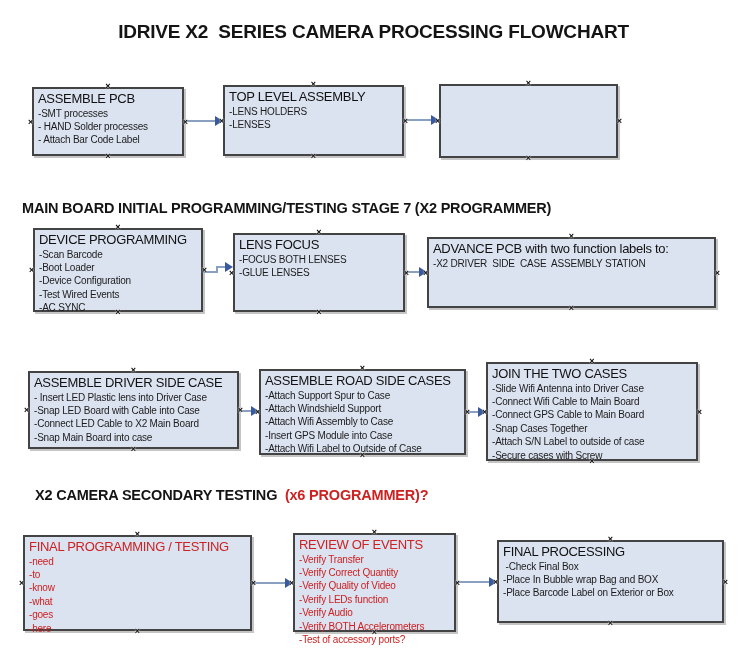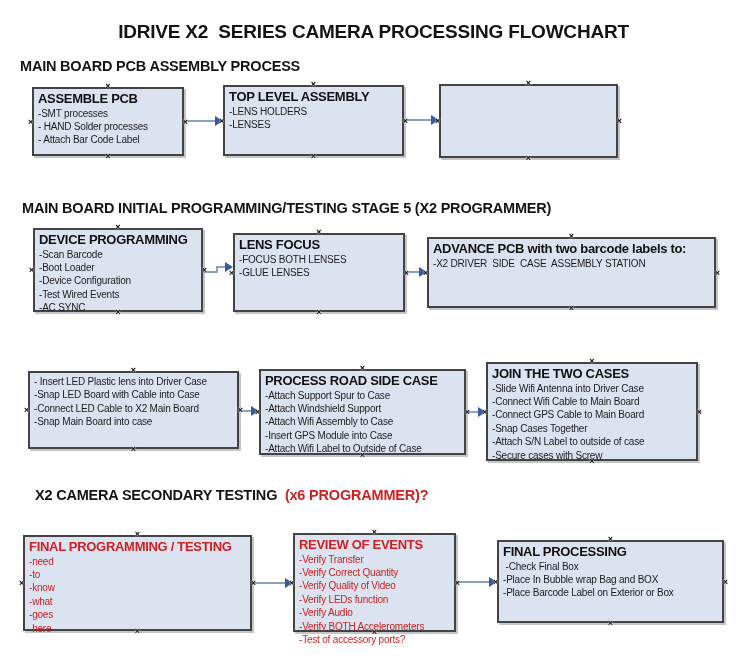--- a/index.html
+++ b/index.html
@@ -29,21 +29,21 @@
   .s3{left:30px;top:341px}
   .s4{left:35px;top:487px}
   .sec-heading .suffix{color:var(--red-text);}
   .box{
     position:absolute;background:var(--box-fill);
     border:2px solid var(--box-border);
     box-shadow:2px 2px 0 rgba(150,150,150,0.55);
     box-sizing:border-box;padding:2px 4px 0 4px;
   }
   .box-title{
-    font-size:13px;font-weight:bold;color:#111;
+    font-size:13px;font-weight:normal;color:#111;
     letter-spacing:-0.3px;white-space:pre;line-height:15.5px;
   }
   .box-items{
     font-size:10px;color:#1c1c1c;letter-spacing:-0.2px;
     white-space:pre;line-height:13.4px;
   }
   .box.red .box-title,.box.red .box-items{color:var(--red-text);}
   
   .r1b1{left:32px;top:87px;width:152px;height:69px}
   .r1b2{left:223px;top:85px;width:181px;height:71px}
@@ -92,22 +92,21 @@
     border-left:8px solid var(--arrow-head);
   }
 </style>
 </head>
 <body>
 
 <div class="canvas">
 
   <div class="title">IDRIVE X2  SERIES CAMERA PROCESSING FLOWCHART</div>
 
-  <div class="sec-heading s1"><span>MAIN BOARD PCB ASSEMBLY PROCESS</span></div>
-  <div class="sec-heading s2"><span>MAIN BOARD INITIAL PROGRAMMING/TESTING STAGE 5 (X2 PROGRAMMER)</span></div>
+  <div class="sec-heading s2"><span>MAIN BOARD INITIAL PROGRAMMING/TESTING STAGE 7 (X2 PROGRAMMER)</span></div>
   <div class="sec-heading s4"><span>X2 CAMERA SECONDARY TESTING</span><span class="suffix">  (x6 PROGRAMMER)?</span></div>
 
   <div class="box r1b1">
     <div class="box-title">ASSEMBLE PCB</div>
     <div class="box-items">-SMT processes
 - HAND Solder processes
 - Attach Bar Code Label</div>
     <span class="handle ht">×</span>
     <span class="handle hb">×</span>
     <span class="handle hl">×</span>
@@ -145,40 +144,41 @@
   <div class="box r2b2">
     <div class="box-title">LENS FOCUS</div>
     <div class="box-items">-FOCUS BOTH LENSES
 -GLUE LENSES</div>
     <span class="handle ht">×</span>
     <span class="handle hb">×</span>
     <span class="handle hl">×</span>
     <span class="handle hr">×</span>
   </div>
   <div class="box r2b3">
-    <div class="box-title">ADVANCE PCB with two barcode labels to:</div>
+    <div class="box-title">ADVANCE PCB with two function labels to:</div>
     <div class="box-items">-X2 DRIVER  SIDE  CASE  ASSEMBLY STATION</div>
     <span class="handle ht">×</span>
     <span class="handle hb">×</span>
     <span class="handle hl">×</span>
     <span class="handle hr">×</span>
   </div>
 
   <div class="box r3b1">
+    <div class="box-title">ASSEMBLE DRIVER SIDE CASE</div>
     <div class="box-items">- Insert LED Plastic lens into Driver Case
 -Snap LED Board with Cable into Case
 -Connect LED Cable to X2 Main Board
 -Snap Main Board into case</div>
     <span class="handle ht">×</span>
     <span class="handle hb">×</span>
     <span class="handle hl">×</span>
     <span class="handle hr">×</span>
   </div>
   <div class="box r3b2">
-    <div class="box-title">PROCESS ROAD SIDE CASE</div>
+    <div class="box-title">ASSEMBLE ROAD SIDE CASES</div>
     <div class="box-items">-Attach Support Spur to Case
 -Attach Windshield Support
 -Attach Wifi Assembly to Case
 -Insert GPS Module into Case
 -Attach Wifi Label to Outside of Case</div>
     <span class="handle ht">×</span>
     <span class="handle hb">×</span>
     <span class="handle hl">×</span>
     <span class="handle hr">×</span>
   </div>

